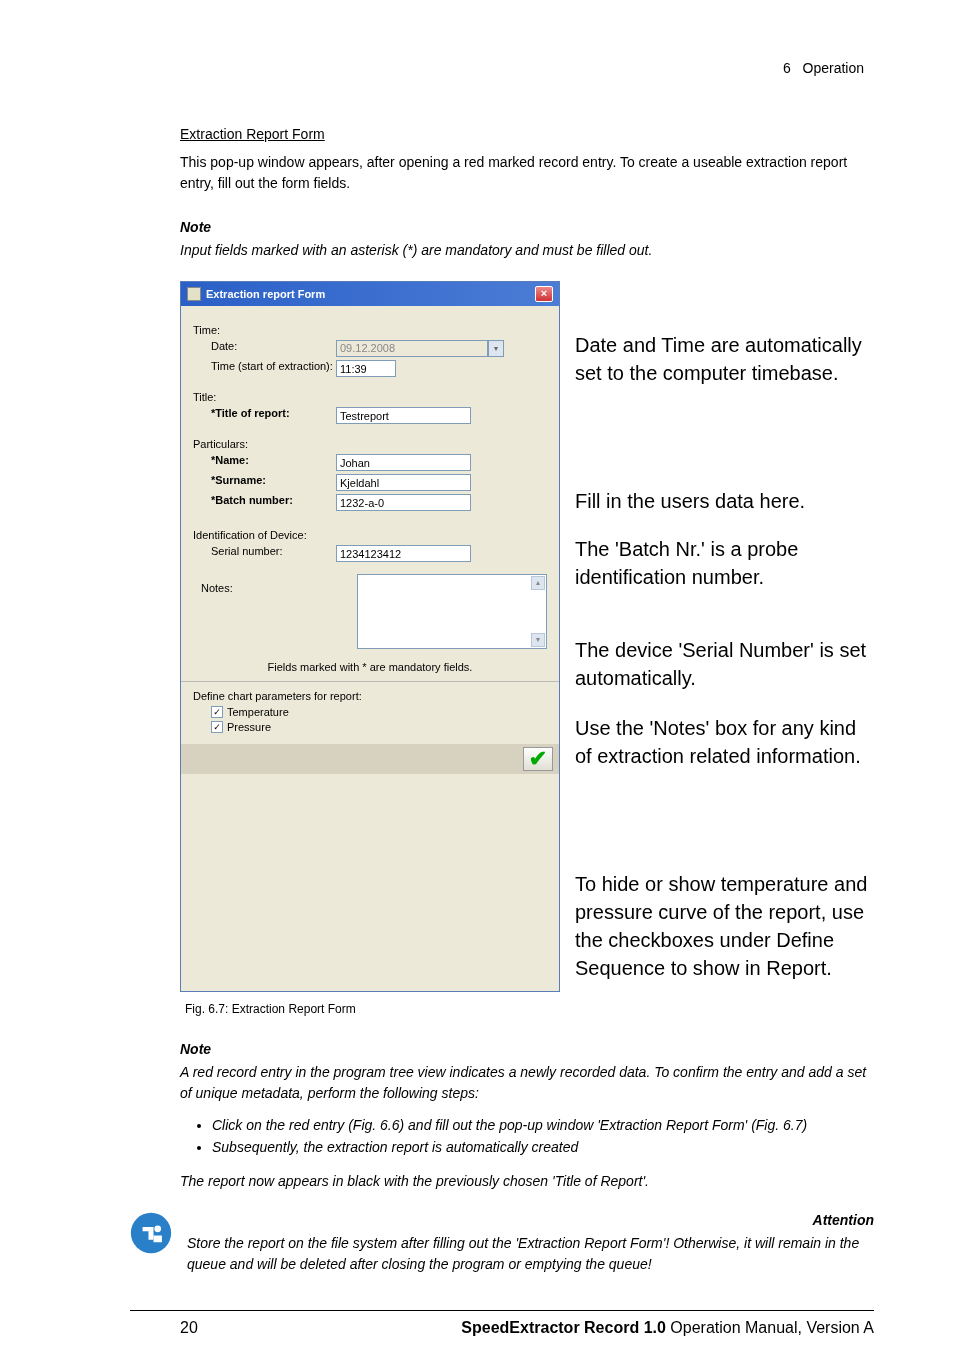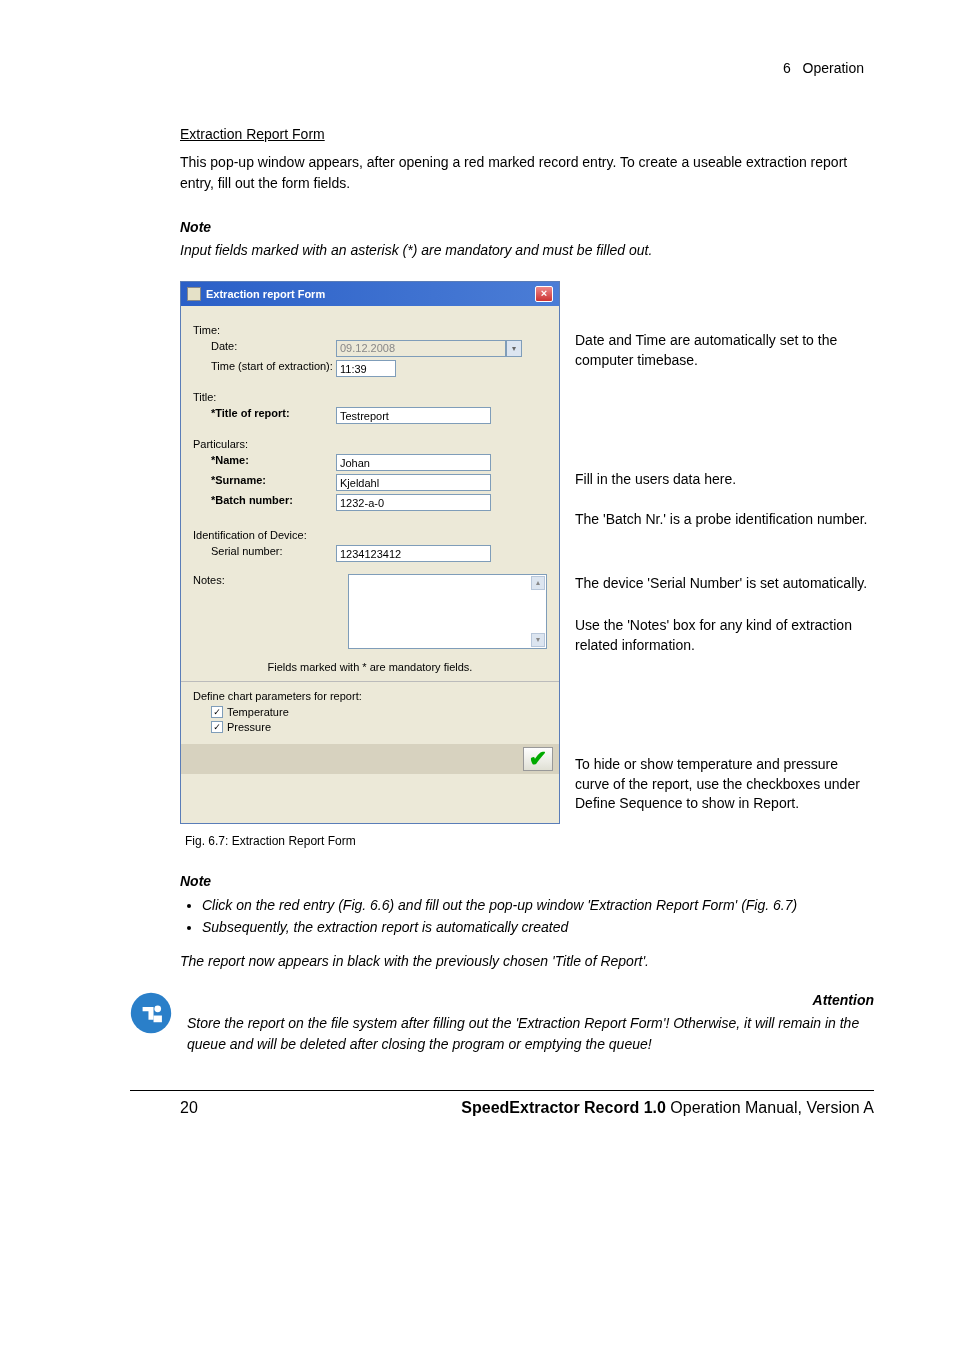--- a/index.html
+++ b/index.html
@@ -111,25 +111,25 @@
       width: 125px;
       font-size: 11px;
     }
     .form-label.bold { font-weight: bold; }
     .form-input {
       border: 1px solid #7f9db9;
       background: #fff;
       font-size: 11px;
       padding: 1px 3px;
       height: 17px;
-      width: 155px;
+      width: 135px;
       font-family: Tahoma, sans-serif;
     }
     .date-field {
-      width: 186px;
+      width: 168px;
       display: flex;
     }
     .date-input {
       flex: 1;
       border: 1px solid #7f9db9;
       background: #ece9d8;
       color: #888;
       padding: 1px 3px;
       font-size: 11px;
       height: 17px;
@@ -209,21 +209,21 @@
       justify-content: center;
     }
     .check-mark {
       color: #0a0;
       font-size: 22px;
       font-weight: bold;
       line-height: 18px;
     }
     .annotations {
       flex: 1;
-      font-size: 14px;
+      font-size: 20px;
       line-height: 1.4;
       padding-top: 38px;
     }
     .annotations div { margin-bottom: 10px; }
     .ann-datetime { margin-top: 12px; margin-bottom: 100px !important; }
     .ann-users { margin-top: 25px; margin-bottom: 20px !important; }
     .ann-batch { margin-bottom: 45px !important; }
     .ann-serial { margin-bottom: 22px !important; }
     .ann-notes { margin-bottom: 100px !important; }
     .fig-caption {
@@ -231,21 +231,21 @@
       padding-left: 55px;
       margin-top: 10px;
     }
     .bullet-list {
       padding-left: 70px;
       font-size: 14px;
       font-style: italic;
       line-height: 1.6;
       margin-bottom: 12px;
     }
-    .bullet-list li { list-style: disc; margin-left: 2px; }
+    .bullet-list li { list-style: disc; margin-left: 12px; }
     .attention-row {
       display: flex;
       gap: 15px;
       margin-top: 20px;
       padding-left: 0;
     }
     .attention-icon {
       width: 42px;
       height: 42px;
       flex-shrink: 0;
@@ -334,21 +334,21 @@
           <input class="form-input" value="1232-a-0" style="">
         </div>
 
         <div class="group-label" style="margin-top:18px">Identification of Device:</div>
         <div class="form-row">
           <div class="form-label">Serial number:</div>
           <input class="form-input" value="1234123412" style="">
         </div>
 
         <div class="form-row" style="padding-left:0; margin-top:12px; align-items:flex-start">
-          <div class="group-label" style="width:156px; margin:0">Notes:</div>
+          <div class="group-label" style="width:156px; margin:8px">Notes:</div>
           <div class="notes-area">
             <div class="scroll-arrow up">▴</div>
             <div class="scroll-arrow down">▾</div>
           </div>
         </div>
 
         <div class="mandatory-hint">Fields marked with * are mandatory fields.</div>
         <div class="divider"></div>
 
         <div class="group-label">Define chart parameters for report:</div>
@@ -374,20 +374,21 @@
       <div class="ann-batch">The 'Batch Nr.' is a probe identification number.</div>
       <div class="ann-serial">The device 'Serial Number' is set automatically.</div>
       <div class="ann-notes">Use the 'Notes' box for any kind of extraction related information.</div>
       <div>To hide or show temperature and pressure curve of the report, use the checkboxes under Define Sequence to show in Report.</div>
     </div>
   </div>
 
   <div class="fig-caption">Fig. 6.7: Extraction Report Form</div>
 
   <div class="note-heading">Note</div>
+  <div class="note-text" style="margin-bottom:10px">A red record entry in the program tree view indicates a newly recorded data. To confirm the entry and add a set of unique metadata, perform the following steps:</div>
   <ul class="bullet-list">
     <li>Click on the red entry (Fig. 6.6) and fill out the pop-up window 'Extraction Report Form' (Fig. 6.7)</li>
     <li>Subsequently, the extraction report is automatically created</li>
   </ul>
   <div class="note-text">The report now appears in black with the previously chosen 'Title of Report'.</div>
 
   <div class="attention-row">
     <div class="attention-icon">
       <svg viewBox="0 0 50 50">
         <circle cx="25" cy="25" r="24" fill="#2a7fc9"></circle>

